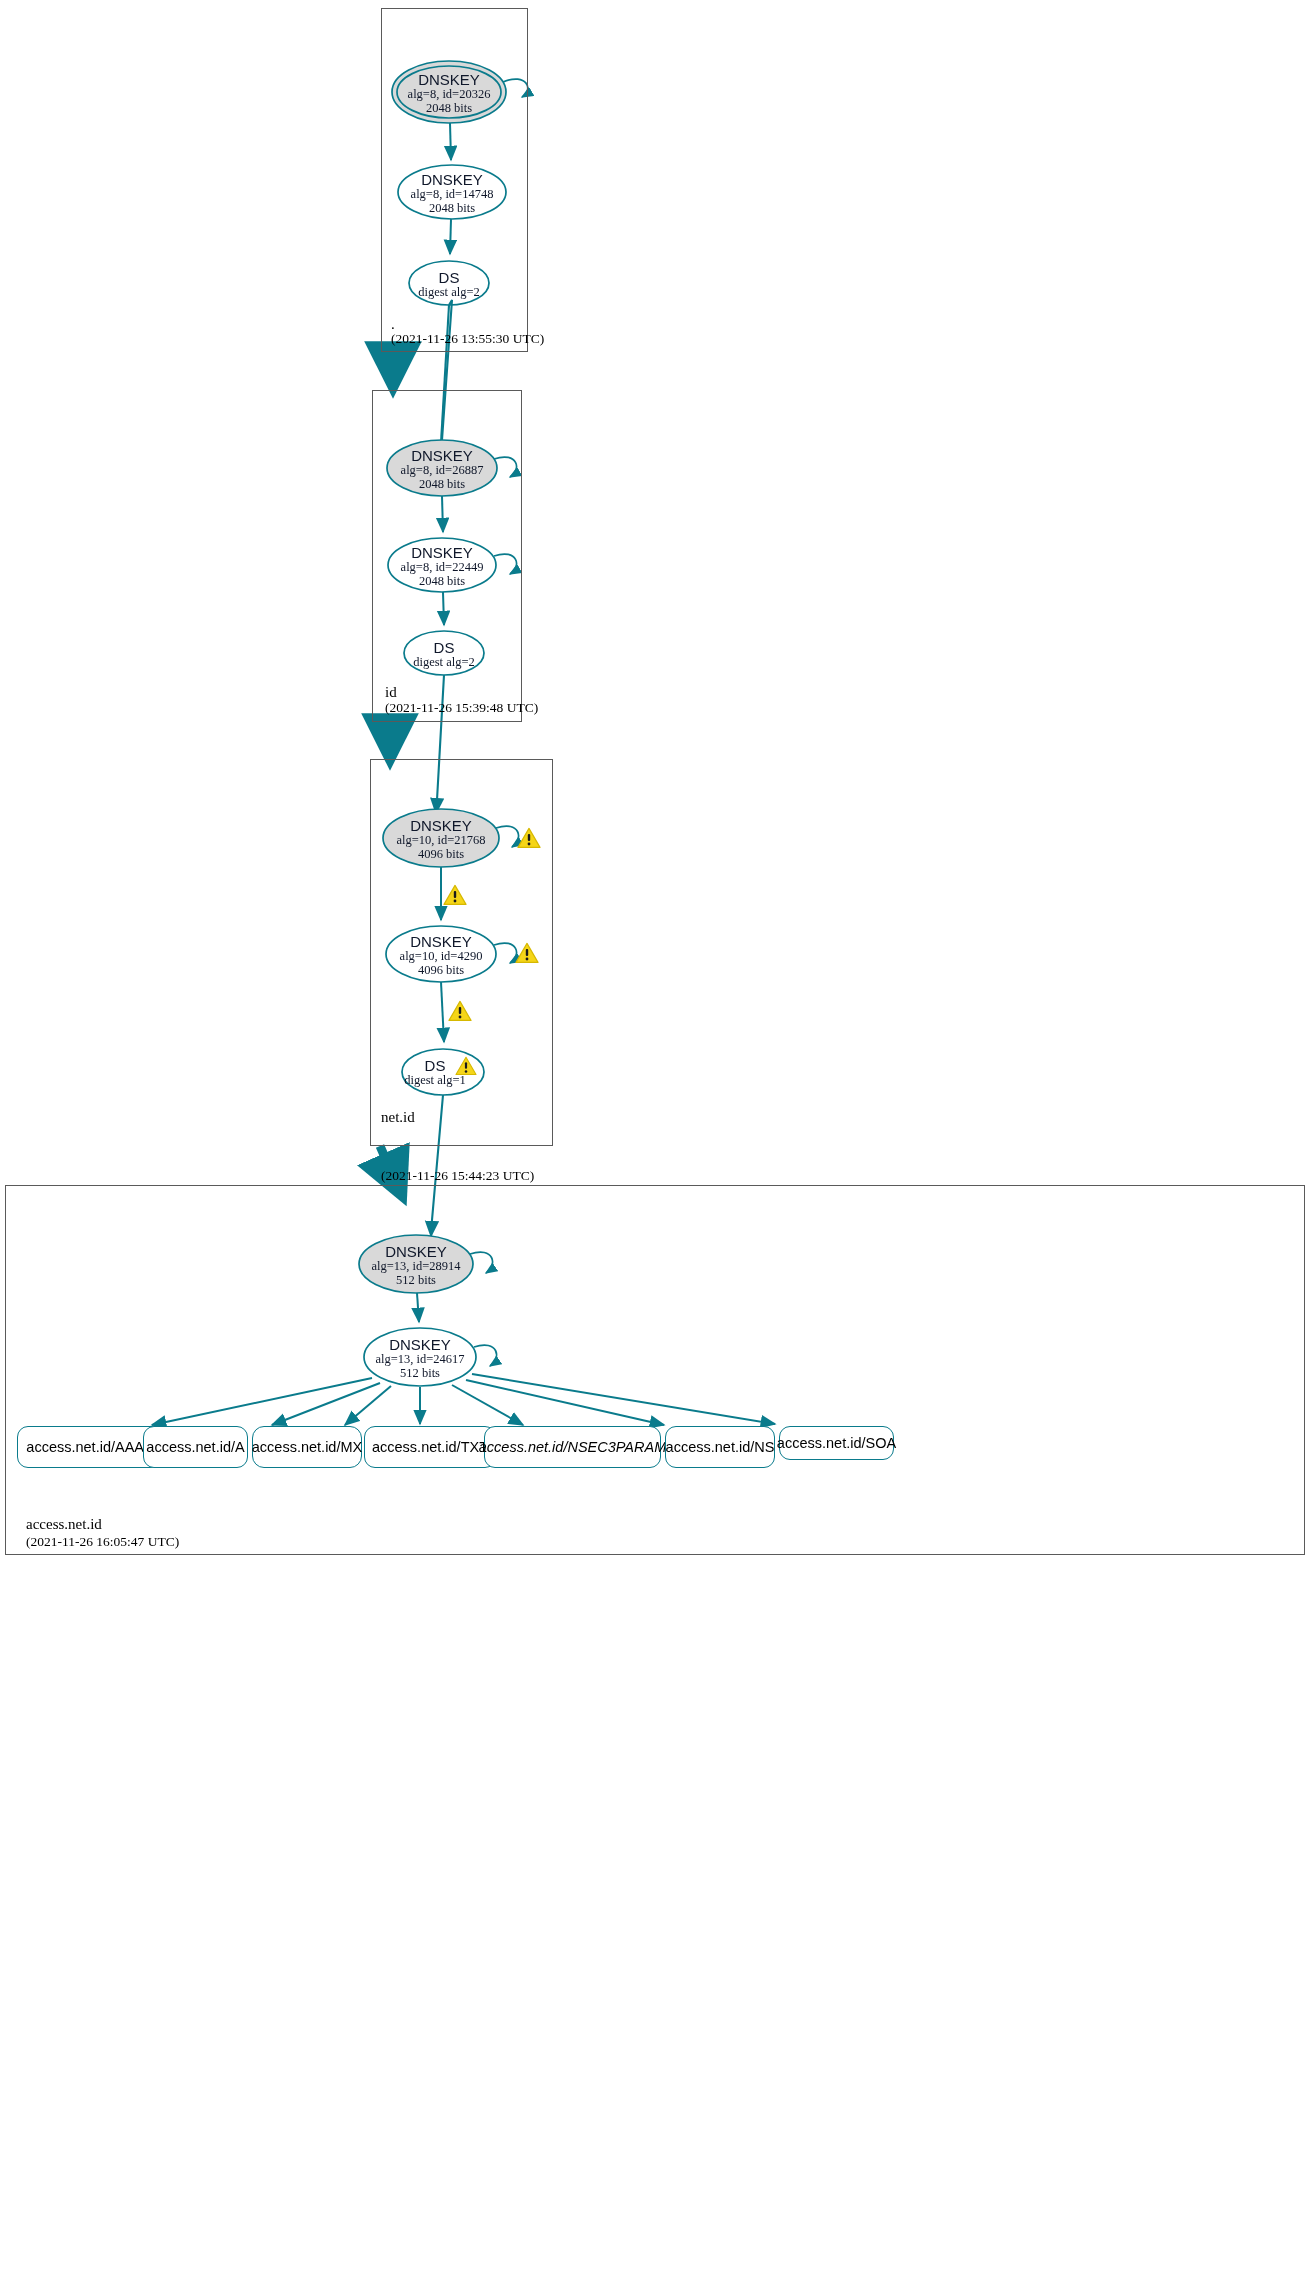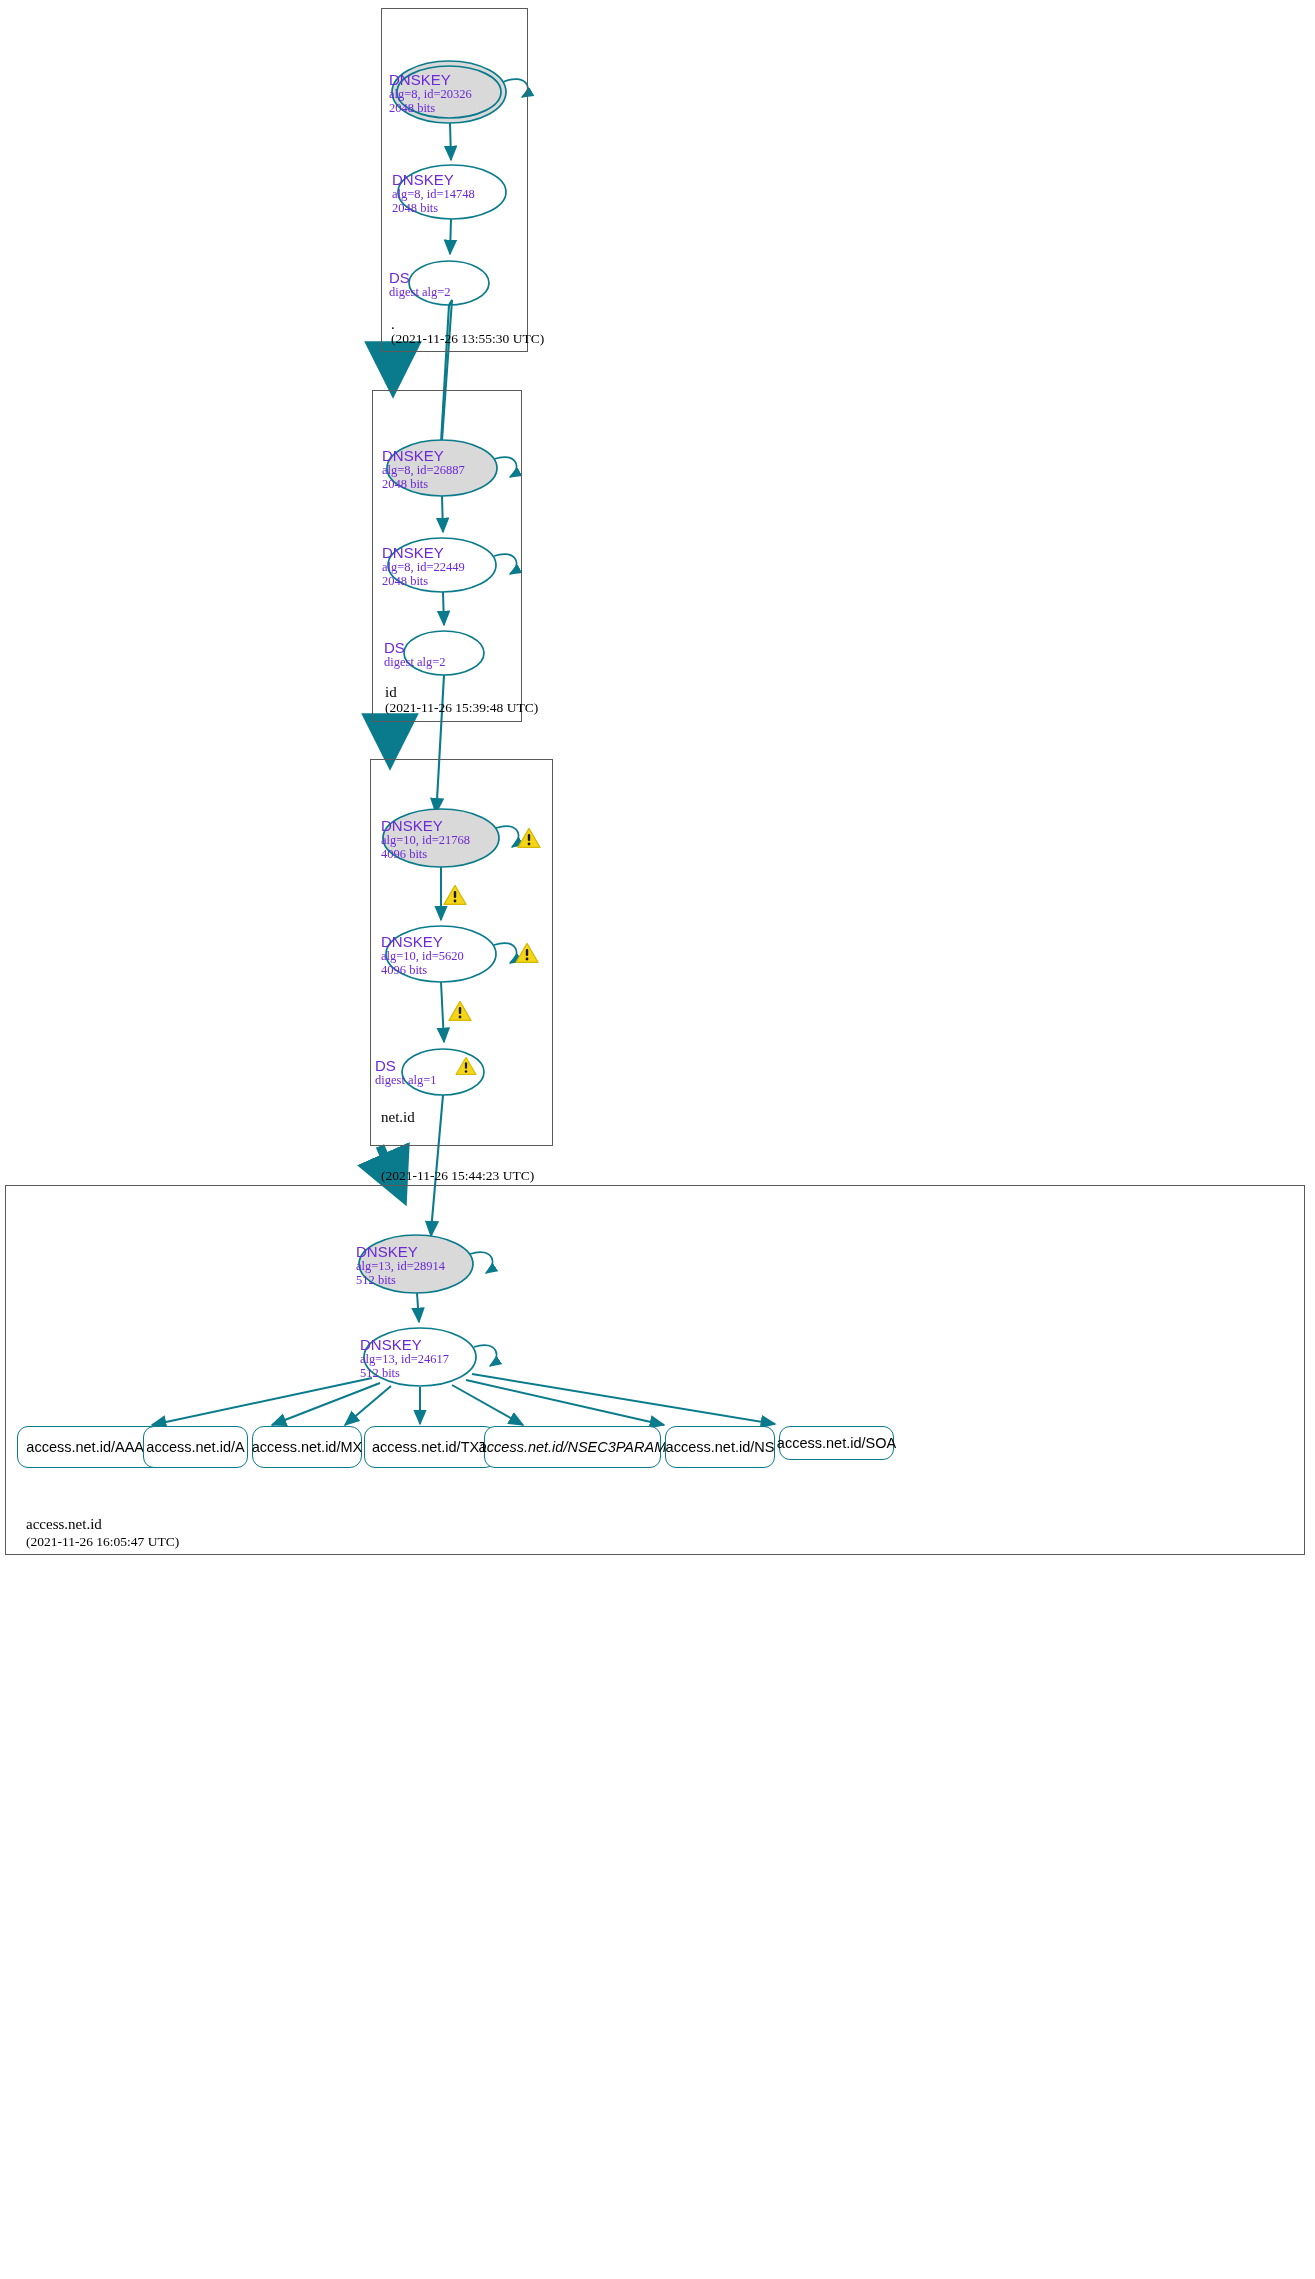--- a/index.html
+++ b/index.html
@@ -20,23 +20,23 @@
     position:absolute;
     font-family:"Liberation Serif", serif;
     color:#000;
     white-space:nowrap;
   }
   .zone-name{font-size:15px;}
   .zone-time{font-size:13.5px;}
 
   .node-label{
     position:absolute;
-    text-align:left;
+    text-align:center;
     white-space:nowrap;
-    color:#6d28d9;
+    color:#0f172a;
     pointer-events:none;
   }
   .nl-title{
     font-family:"Liberation Sans", sans-serif;
     font-size:15px;
     line-height:16px;
   }
   .nl-sub{
     font-family:"Liberation Serif", serif;
     font-size:12.5px;
@@ -180,21 +180,21 @@
     <div class="nl-sub">digest alg=2</div>
   </div>
 
   <div class="node-label" style="left:381px;top:818px;width:120px;">
     <div class="nl-title">DNSKEY</div>
     <div class="nl-sub">alg=10, id=21768</div>
     <div class="nl-sub">4096 bits</div>
   </div>
   <div class="node-label" style="left:381px;top:934px;width:120px;">
     <div class="nl-title">DNSKEY</div>
-    <div class="nl-sub">alg=10, id=5620</div>
+    <div class="nl-sub">alg=10, id=4290</div>
     <div class="nl-sub">4096 bits</div>
   </div>
   <div class="node-label" style="left:375px;top:1058px;width:120px;">
     <div class="nl-title">DS</div>
     <div class="nl-sub">digest alg=1</div>
   </div>
 
   <div class="node-label" style="left:356px;top:1244px;width:120px;">
     <div class="nl-title">DNSKEY</div>
     <div class="nl-sub">alg=13, id=28914</div>

